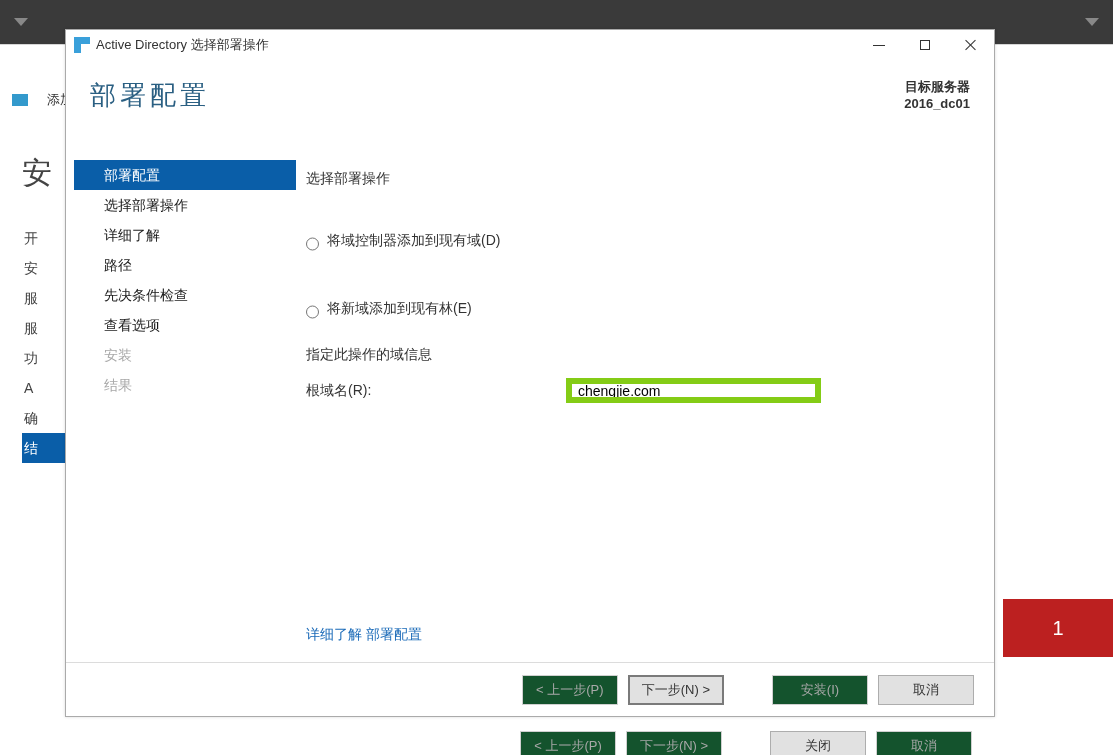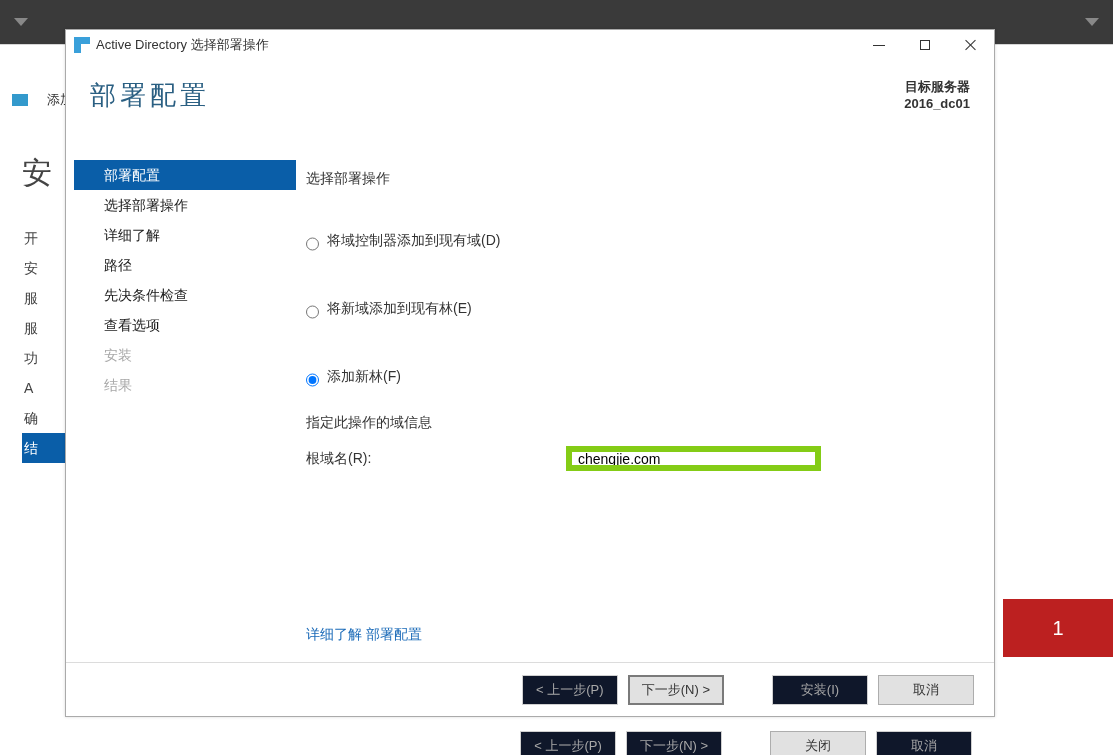--- a/index.html
+++ b/index.html
@@ -112,21 +112,21 @@
       background: #e1e1e1;
       font-size: 13px;
       color: #333;
       padding: 0 12px;
       cursor: pointer;
     }
     .btn.disabled,
     .btn:disabled {
       color: #a8a8a8;
       border-color: #d0d0d0;
-      background: #0f172a;
+      background: #14532d;
       cursor: default;
     }
     .btn.primary {
       border: 2px solid #7a7a7a;
     }
     
     .dialog {
       position: absolute;
       left: 65px; top: 29px;
       width: 930px;
@@ -333,24 +333,20 @@
       <div class="sect-label">选择部署操作</div>
 
       <div class="radio-row">
         <input type="radio" name="op" style="">
         <label>将域控制器添加到现有域(D)</label>
       </div>
       <div class="radio-row">
         <input type="radio" name="op" style="">
         <label>将新域添加到现有林(E)</label>
       </div>
-      <div class="radio-row">
-        <input type="radio" name="op" checked="" style="">
-        <label>添加新林(F)</label>
-      </div>
 
       <div class="gap"></div>
 
       <div class="sect-label">指定此操作的域信息</div>
 
       <div class="field-row">
         <div class="field-label">根域名(R):</div>
         <input class="field-input" type="text" value="chengjie.com" style="">
       </div>
 

